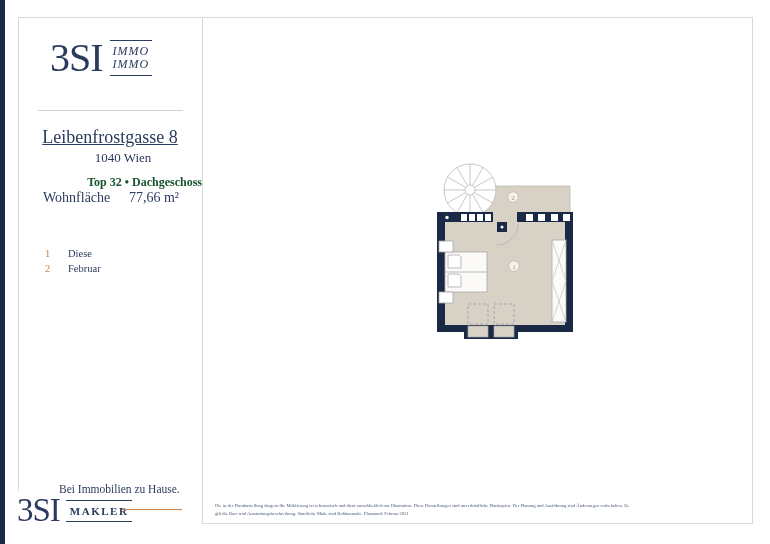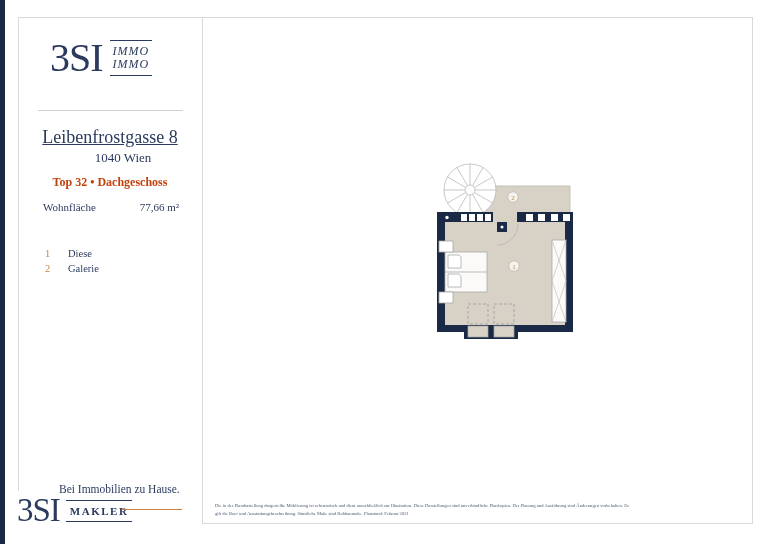--- a/index.html
+++ b/index.html
@@ -19,24 +19,24 @@
   .logo-mark{font-size:40px;line-height:1;color:#2b3b5e;letter-spacing:-1px;}
   .logo-words{border-top:1.5px solid #2b3b5e;border-bottom:1.5px solid #2b3b5e;
     padding:4px 3px;text-align:center;font-style:italic;}
   .logo-words div{font-size:12px;line-height:13px;letter-spacing:1px;color:#2b3b5e;}
   .logo-sep{position:absolute;left:38px;top:110px;width:145px;height:0;border-top:1px solid #cfd1d3;}
   
   .addr{position:absolute;left:18px;top:127px;width:184px;text-align:center;
     font-size:18px;color:#2b3b5e;text-decoration:underline;}
   .city{position:absolute;left:18px;top:150px;width:184px;text-align:center;
     font-size:13px;color:#2b3b5e;margin-left:13px;}
-  .unit{position:absolute;left:18px;top:175px;width:184px;text-align:center;
-    font-size:12px;font-weight:600;color:#c2410c;}
-  .area-row{position:absolute;left:43px;top:201px;width:136px;display:flex;
-    justify-content:space-between;font-size:11px;color:#2b3b5e;}
+  .unit{position:absolute;left:18px;top:175px;width:184px;text-align:right;
+    font-size:12px;font-weight:600;color:#14532d;}
+  .area-row{position:absolute;left:43px;top:190px;width:136px;display:flex;
+    justify-content:space-between;font-size:14px;color:#2b3b5e;}
   .legend{position:absolute;left:45px;top:248px;font-size:10.5px;color:#2b3b5e;}
   .legend-row{display:flex;margin-bottom:4px;}
   .legend-num{width:23px;color:#c5874e;}
   
   .plan-svg{position:absolute;left:433px;top:160px;}
   .plan-label-text{font-family:"Liberation Serif",serif;font-size:7px;fill:#b5854f;}
   
   .tagline{position:absolute;left:37px;top:483px;font-size:11.5px;color:#2b3b5e;margin-left:22px;}
   .logo-bottom{position:absolute;left:17px;top:494px;display:flex;align-items:center;gap:6px;}
   .logo-bottom .mark{font-size:33px;line-height:1;color:#2b3b5e;letter-spacing:-1px;}
@@ -70,21 +70,21 @@
   <span>77,66 m²</span>
 </div>
 
 <div class="legend">
   <div class="legend-row">
     <span class="legend-num">1</span>
     <span>Diese</span>
   </div>
   <div class="legend-row">
     <span class="legend-num">2</span>
-    <span>Galerie</span>
+    <span>Februar</span>
   </div>
 </div>
 
 <svg class="plan-svg" width="146" height="184" viewBox="433 160 146 184" xmlns="http://www.w3.org/2000/svg">
 
   <path d="M469,215 L469,186 L570,186 L570,213" fill="#d8d1c6" stroke="#bdb9af" stroke-width="0.8"></path>
 
   <g stroke="#b0b0b0" stroke-width="0.7" fill="none">
     <circle cx="470" cy="190" r="26" fill="#ffffff"></circle>
     <line x1="470" y1="190" x2="496" y2="190"></line>

